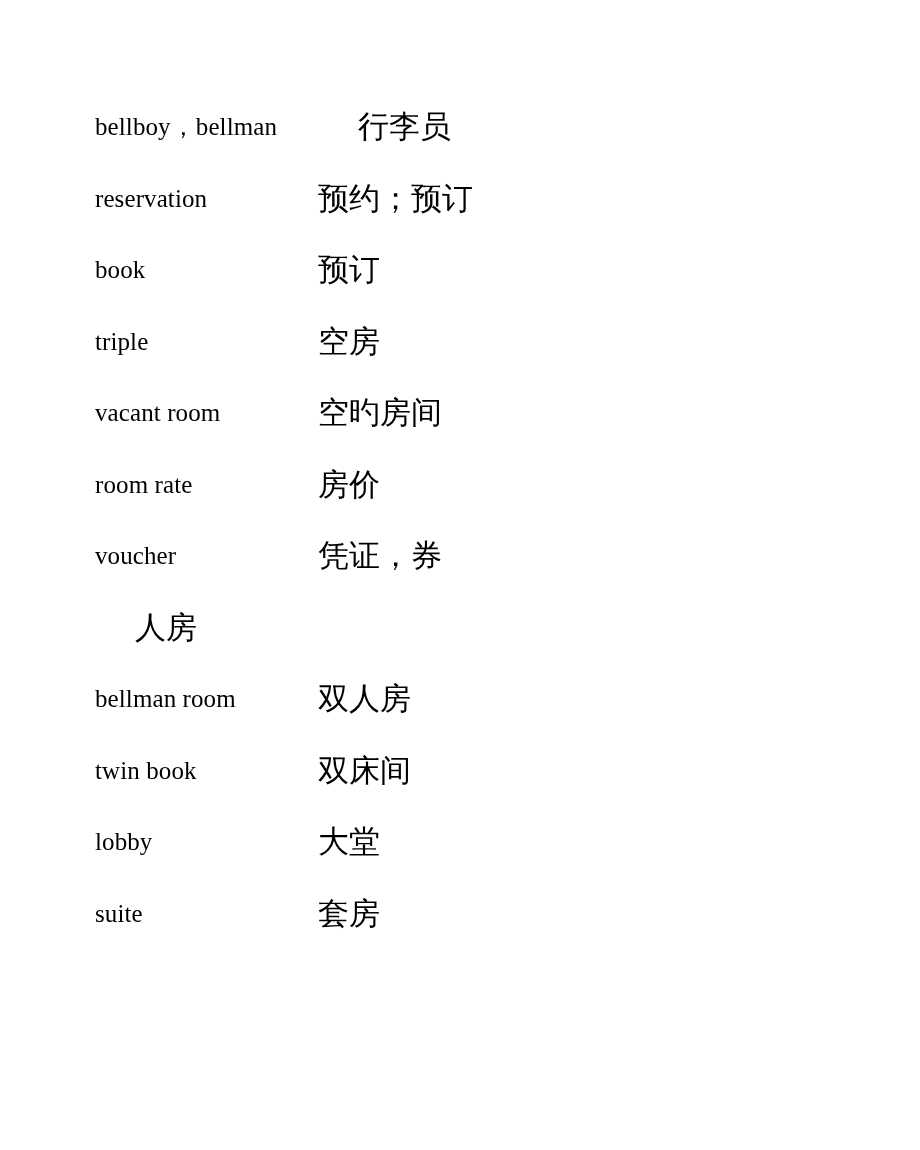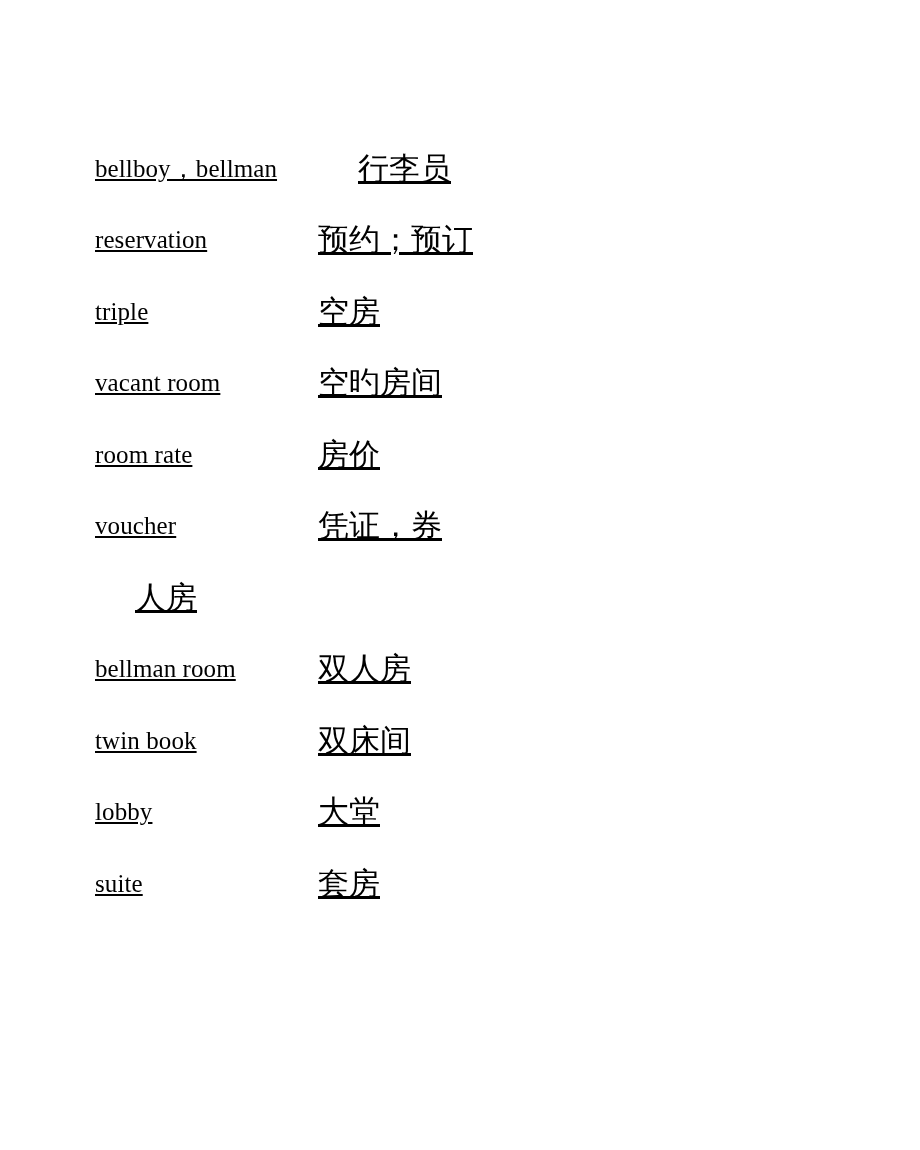--- a/index.html
+++ b/index.html
@@ -24,23 +24,22 @@
     background: #ffffff;
   }
   .glossary {
     position: absolute;
     left: 95px;
     top: 112px;
     width: 740px;
   }
   .row {
     display: flex;
-    align-items: flex-end;
+    align-items: flex-start;
     height: 71.5px;
-    text-decoration: underline;
   }
   .term {
     flex: 0 0 auto;
     width: 223px;
     font-size: 25px;
     line-height: 30px;
     letter-spacing: 0.1px;
     white-space: pre;
   }
   .gloss {
@@ -58,20 +57,24 @@
 
 <div class="page">
   <div class="glossary" id="glossary-list">
       <div class="row">
         <div class="term">bellboy，bellman</div>
         <div class="gloss indent">行李员</div>
       </div>
       <div class="row">
         <div class="term">reservation</div>
         <div class="gloss">预约；预订</div>
+      </div>
+      <div class="row">
+        <div class="term">book</div>
+        <div class="gloss">预订</div>
       </div>
       <div class="row">
         <div class="term">triple</div>
         <div class="gloss">空房</div>
       </div>
       <div class="row">
         <div class="term">vacant room</div>
         <div class="gloss">空旳房间</div>
       </div>
       <div class="row">

